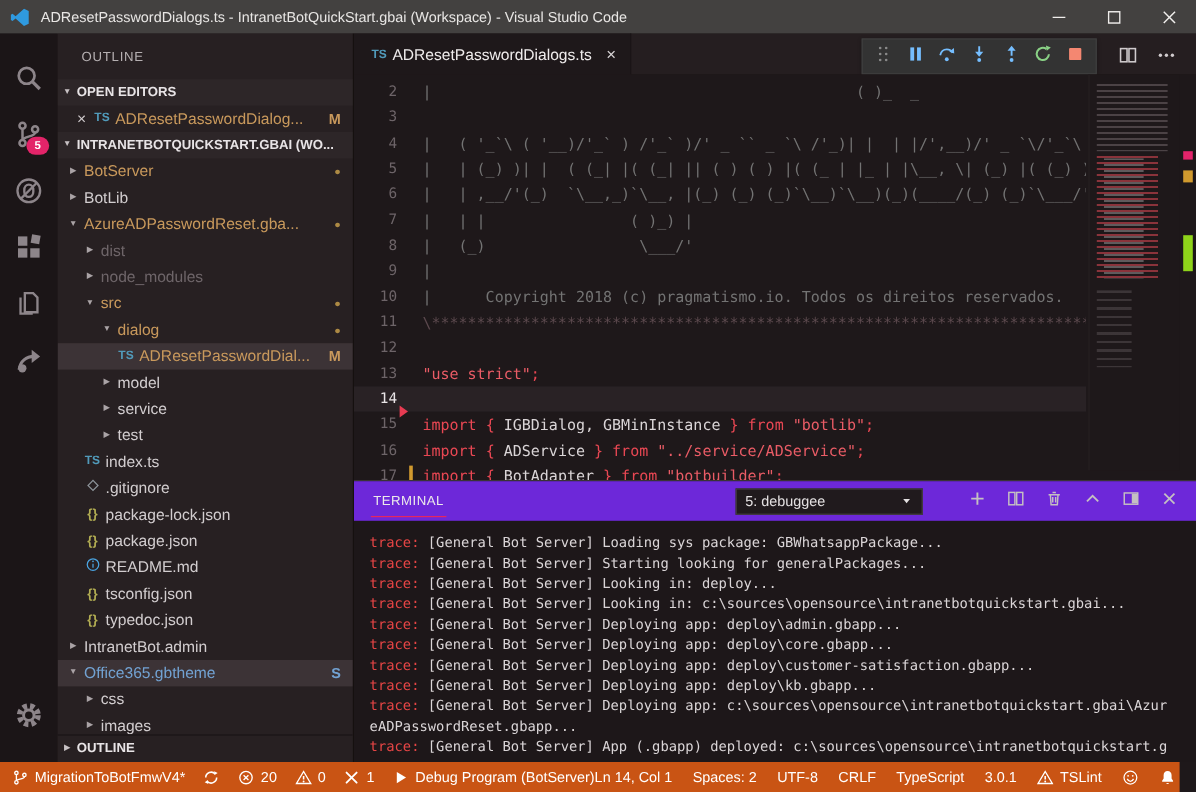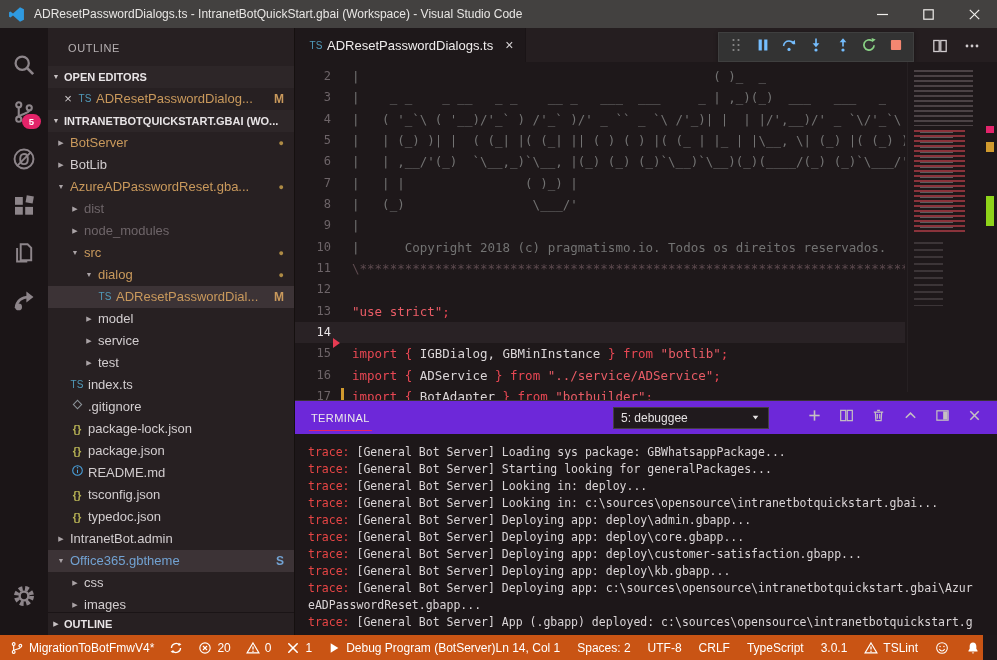--- a/index.html
+++ b/index.html
@@ -36,21 +36,21 @@
               display:flex;align-items:center;background:#2d2628;}
   .sec-header .arr{width:16px;text-align:center;font-size:7px;color:#c8c2c4;}
   .row{height:22px;line-height:22px;font-size:13px;display:flex;align-items:center;white-space:nowrap;cursor:pointer;}
   .row.sel{background:rgba(99,88,93,.35);}
   .arr{width:14px;flex:none;text-align:center;font-size:7px;color:#aaa3a6;}
   .lbl{margin-left:2px;}
   .t-mod{color:#c9995c;} .t-dim{color:#6e6569;} .t-norm{color:#d2cdcf;} .t-sub{color:#72a2d2;}
   .dot{margin-left:auto;margin-right:10px;font-size:9px;color:#ad8a44;}
   .badge{margin-left:auto;margin-right:10px;font-size:12px;font-weight:bold;}
   .badge.t-mod{color:#c9995c;} .badge.t-sub{color:#72a2d2;}
-  .ts-ico{color:#519aba;font-size:10px;font-weight:normal;width:18px;flex:none;text-align:center;}
+  .ts-ico{color:#519aba;font-size:10px;font-weight:bold;width:18px;flex:none;text-align:center;}
   .br-ico{color:#b3ae53;font-size:11px;font-weight:bold;width:18px;flex:none;text-align:center;}
   .icon16{width:18px;flex:none;display:flex;align-items:center;justify-content:center;}
   .icon16 svg{width:13px;height:13px;}
   .blue-ic{color:#4aa3e0;} .gray-ic{color:#8b9298;}
   .oe-close{width:16px;margin-left:6px;text-align:center;color:#d0cbcd;font-size:13px;flex:none;}
   #outline-header{position:absolute;left:0;right:0;bottom:0;border-top:1px solid #1a1416;background:#272022;}
 
   
   #tabstrip{position:absolute;left:295px;top:28px;width:702px;height:34px;background:#251e20;}
   #tab-active{position:absolute;left:0;top:0;height:34px;background:#1e181a;display:flex;
@@ -428,21 +428,20 @@
 </div>
 
 <div id="editor">
   <div id="code-lines">
       <div class="cline">
         <span class="ln">2</span>
         <span class="ct"><span class="tk-c">|                                               ( )_  _</span></span>
       </div>
       <div class="cline">
         <span class="ln">3</span>
-        <span class="ct"><span class="tk-c">|    _ _    _ __   _ _    __ _   ___  ___     _ | ,_)(_)  ___   ___   _</span></span>
       </div>
       <div class="cline">
         <span class="ln">4</span>
         <span class="ct"><span class="tk-c">|   ( '_`\ ( '__)/'_` ) /'_` )/' _ `` _ `\ /'_)| |  | |/',__)/' _ `\/'_`\</span></span>
       </div>
       <div class="cline">
         <span class="ln">5</span>
         <span class="ct"><span class="tk-c">|   | (_) )| |  ( (_| |( (_| || ( ) ( ) |( (_ | |_ | |\__, \| (_) |( (_) )</span></span>
       </div>
       <div class="cline">

